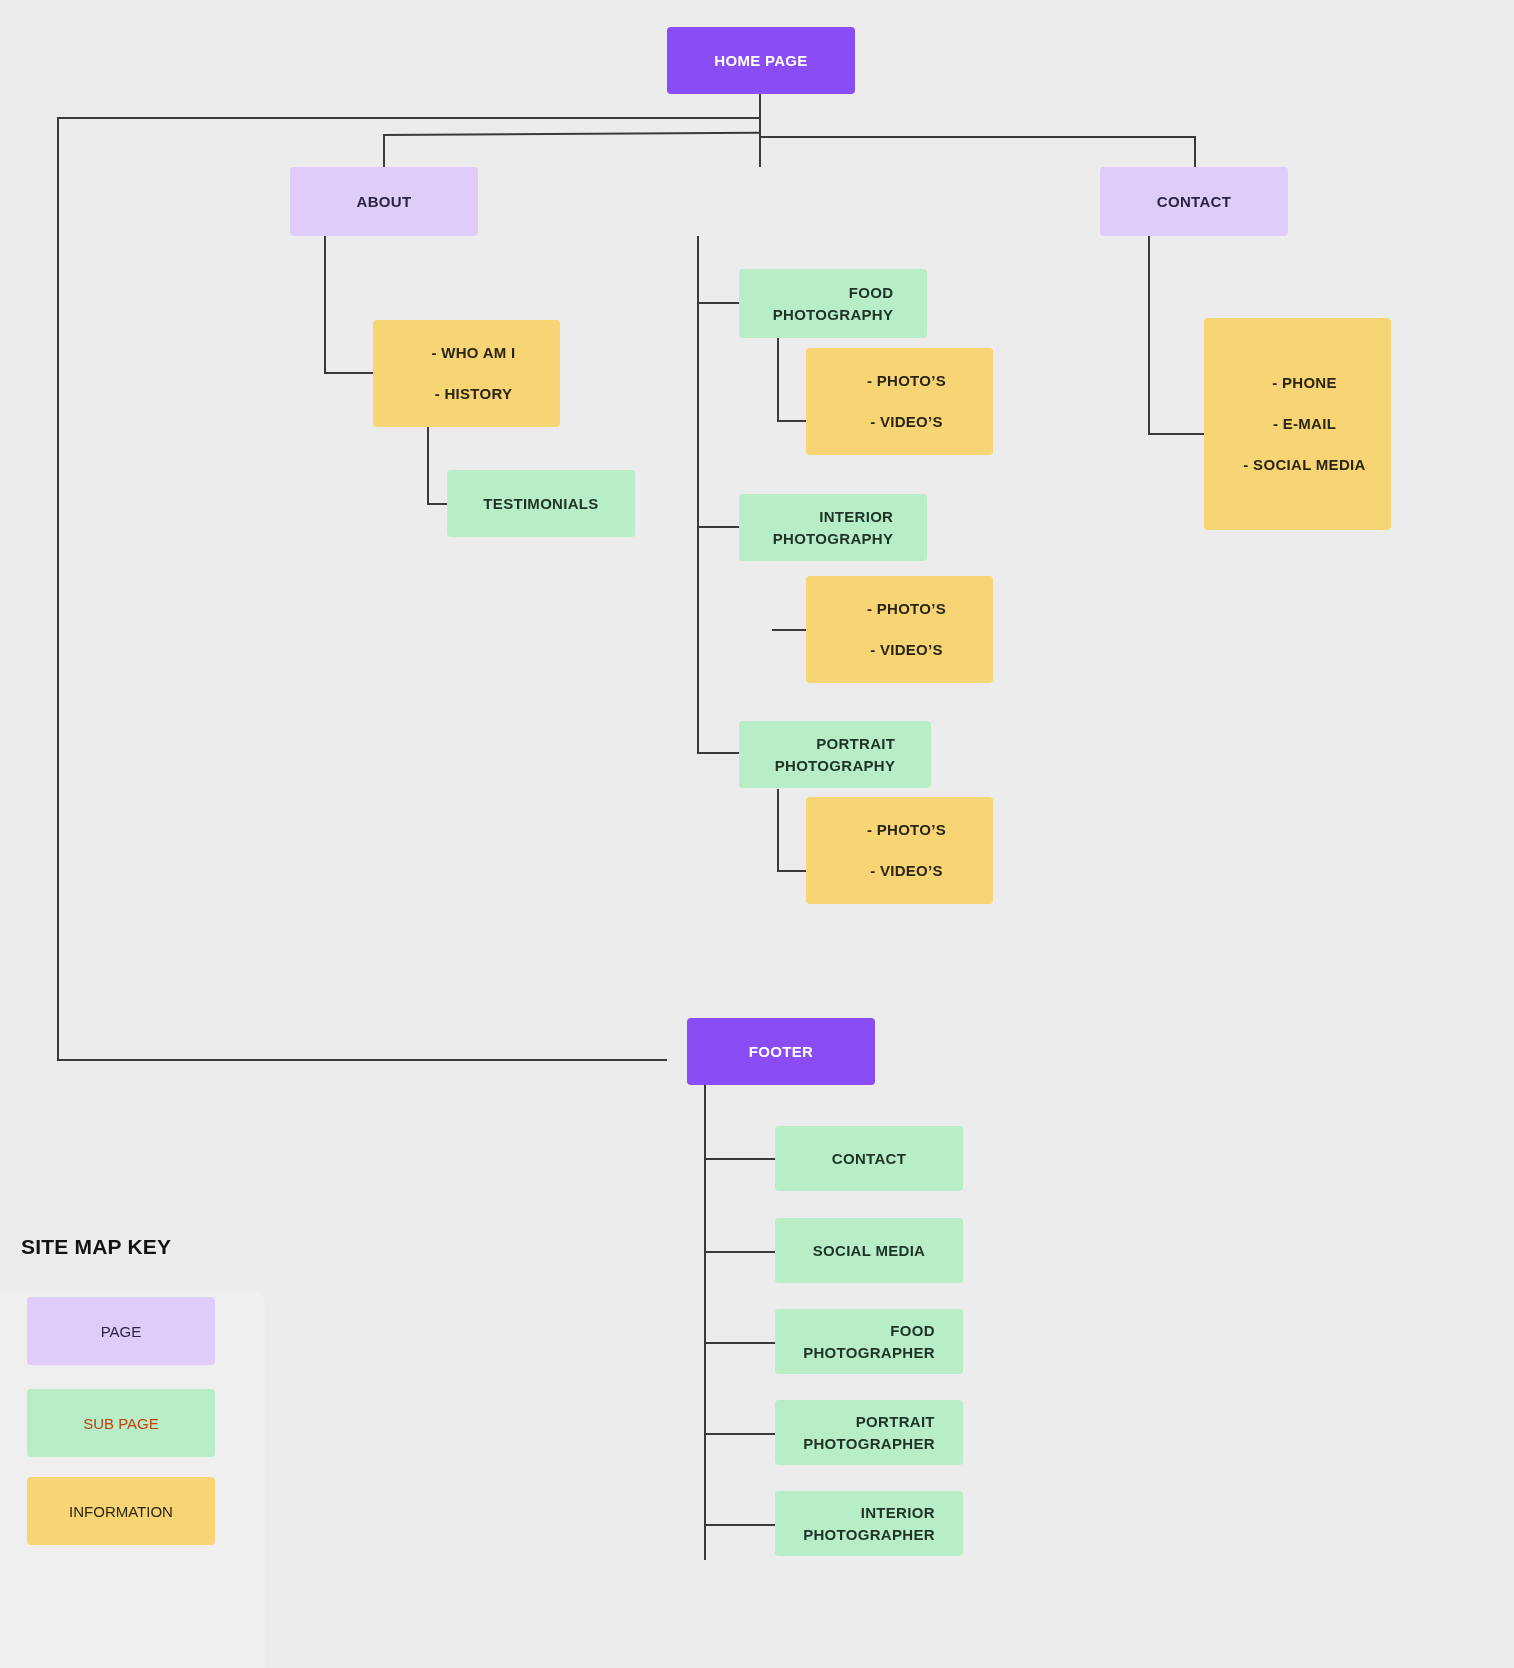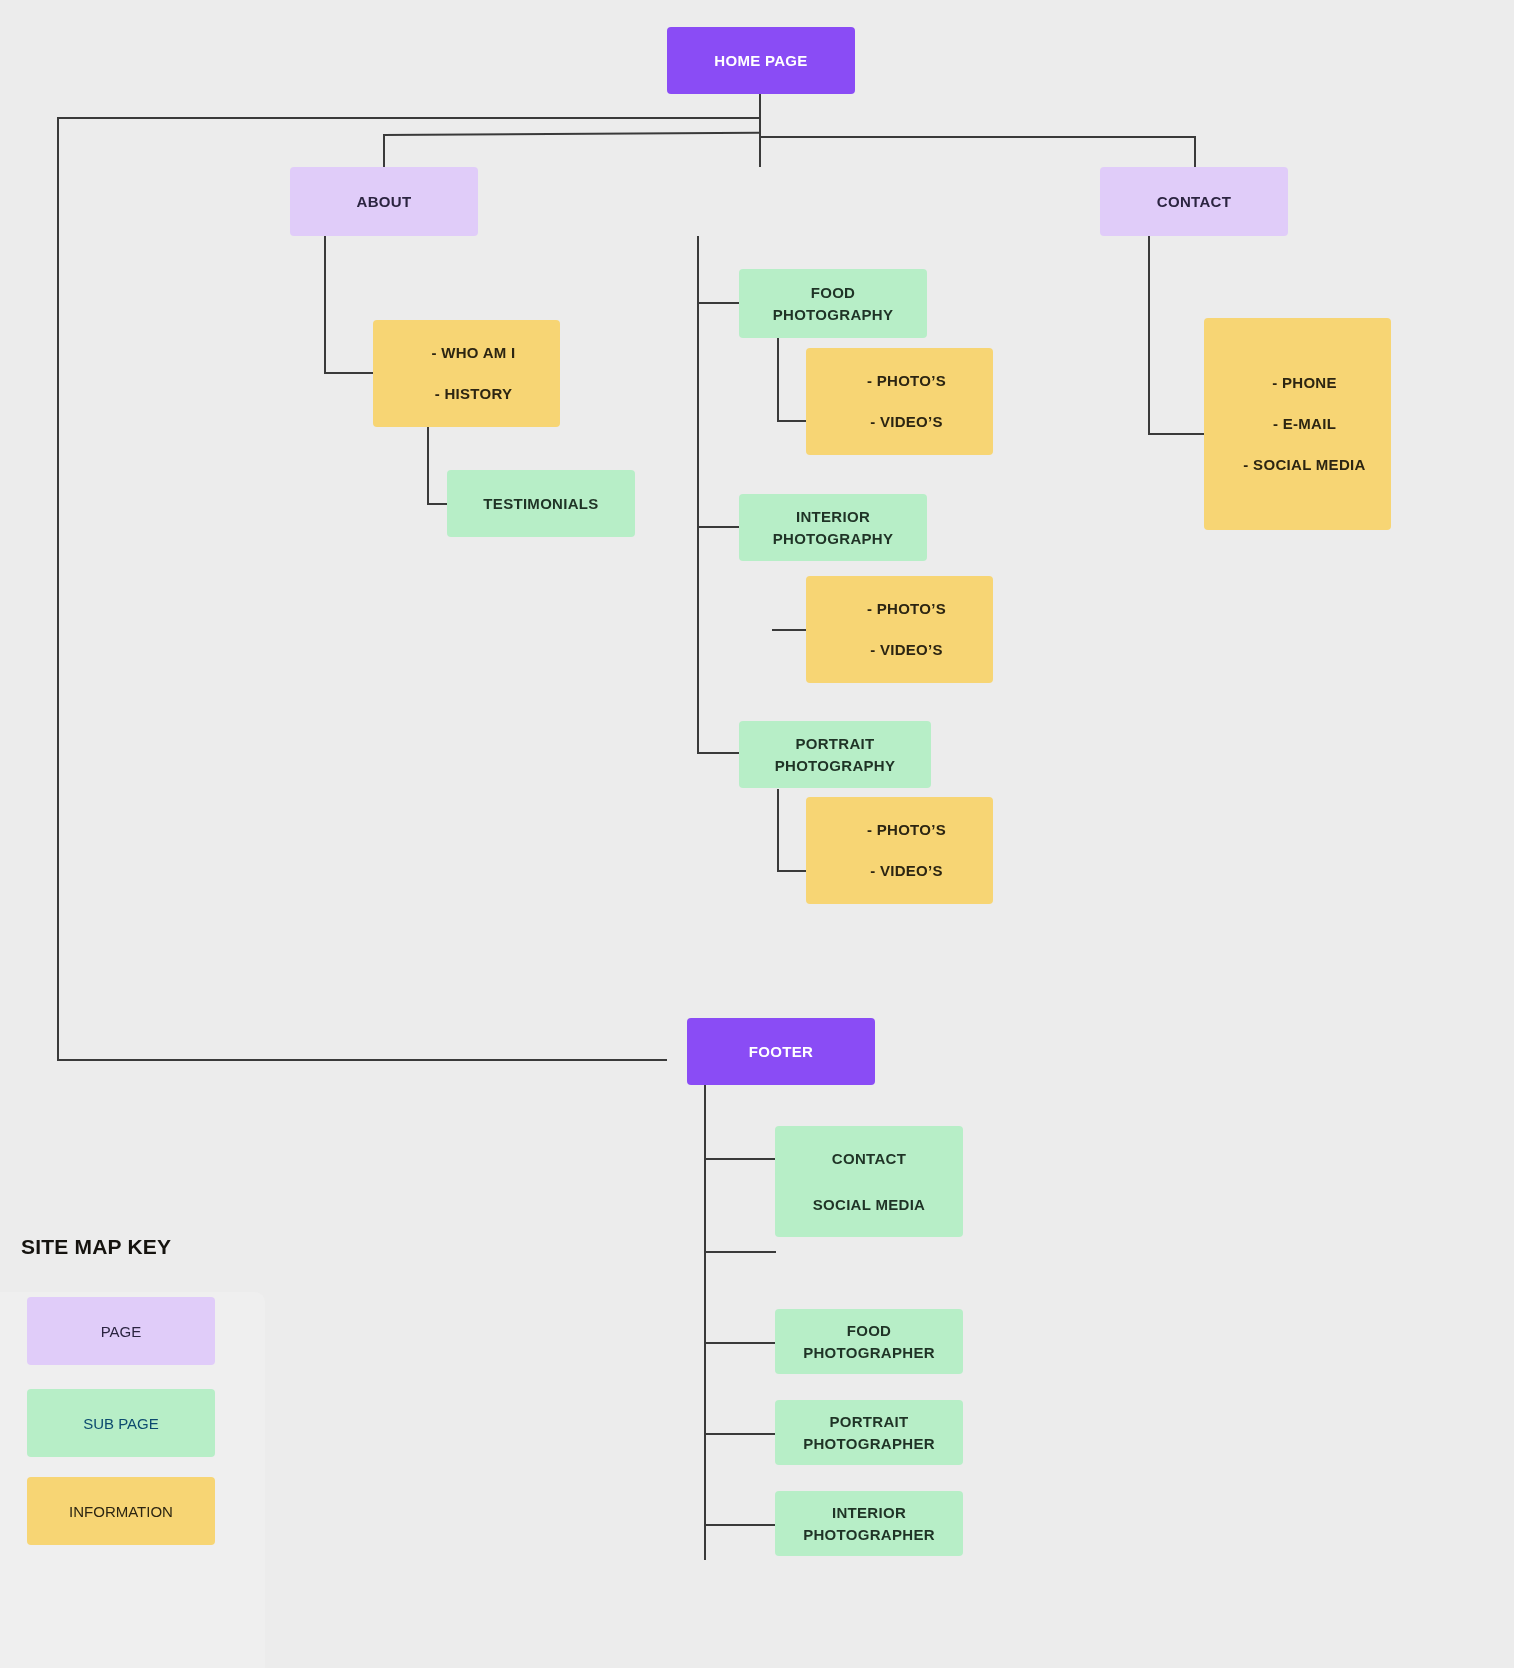--- a/index.html
+++ b/index.html
@@ -17,21 +17,21 @@
     background: #ececec;
     overflow: hidden;
   }
   .node {
     position: absolute;
     box-sizing: border-box;
     border-radius: 4px;
     display: flex;
     align-items: center;
     justify-content: center;
-    text-align: center;
+    text-align: right;
     font-weight: 700;
     letter-spacing: 0.3px;
     line-height: 1.45;
     z-index: 3;
   }
   .node.page-root {
     background: #8a4cf5;
     color: #ffffff;
     font-size: 15px;
   }
@@ -94,21 +94,21 @@
     box-sizing: border-box;
     border-radius: 4px;
     display: flex;
     align-items: center;
     justify-content: center;
     font-size: 15px;
     font-weight: 400;
     z-index: 3;
   }
   .key-box.page   { background: #e0ccf9; color: #2b2440; }
-  .key-box.subpage{ background: #b7eec7; color: #0c4a6e; }
+  .key-box.subpage{ background: #b7eec7; color: #c2410c; }
   .key-box.info   { background: #f7d574; color: #2c2512; }
   .slant {
     position: absolute;
     height: 2px;
     background: #3a3a3a;
     z-index: 1;
   }
 </style>
 </head>
 <body>
@@ -233,21 +233,21 @@
   </div>
 
   <div class="node page-root" style="left:667px; top:1018px; width:188px; height:67px;margin-left:20px;">
     <span>FOOTER</span>
   </div>
 
   <div class="node subpage" style="left:775px; top:1126px; width:188px; height:65px;">
     <span>CONTACT</span>
   </div>
 
-  <div class="node subpage" style="left:775px; top:1172px; width:188px; height:65px;">
+  <div class="node subpage" style="left:775px; top:1218px; width:188px; height:65px;">
     <span>SOCIAL MEDIA</span>
   </div>
 
   <div class="node subpage" style="left:775px; top:1309px; width:188px; height:65px;">
     <span>
       <span>FOOD</span><br>
       <span>PHOTOGRAPHER</span>
     </span>
   </div>
 

